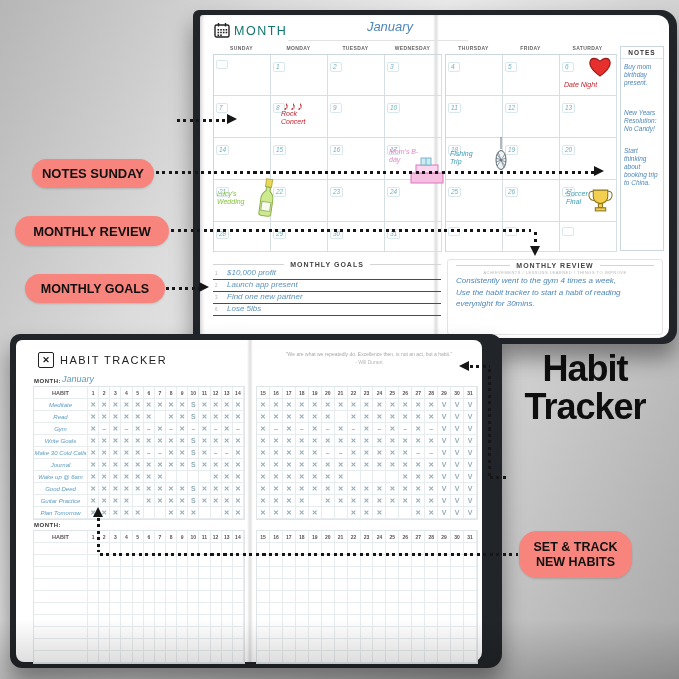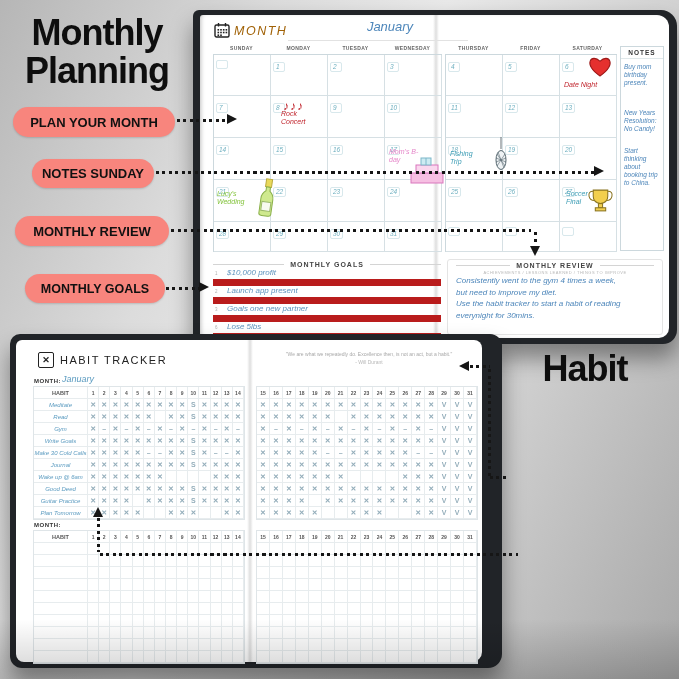--- a/index.html
+++ b/index.html
@@ -32,21 +32,21 @@
   .cover{position:absolute;background:#212428;box-shadow:0 14px 22px rgba(0,0,0,.4);}
   .pages{position:absolute;background:#fff;}
   #monthly-cover{left:193px;top:10px;width:484px;height:334px;border-radius:6px 16px 14px 8px;}
   #monthly-pages{left:200px;top:15px;width:469px;height:323px;border-radius:3px 12px 10px 4px;
     box-shadow:inset 3px 0 4px -2px rgba(0,0,0,.25);}
   #habit-cover{left:10px;top:334px;width:492px;height:334px;border-radius:10px 12px 14px 12px;}
   #habit-pages{left:16px;top:340px;width:466px;height:322px;border-radius:6px 8px 10px 8px;}
   .spine{position:absolute;top:0;bottom:0;width:6px;
     background:linear-gradient(90deg,rgba(0,0,0,0),rgba(0,0,0,.13),rgba(0,0,0,0));}
   
-  #month-label{position:absolute;left:34px;top:9px;font-size:12.5px;letter-spacing:1.5px;color:#a16207;font-weight:500;font-style:italic;}
+  #month-label{position:absolute;left:34px;top:9px;font-size:12.5px;letter-spacing:1.5px;color:#0f766e;font-weight:500;}
   #month-value{position:absolute;left:120px;top:4px;width:140px;text-align:center;
     font-size:13px;font-style:italic;color:#4d86ba;}
   #month-underline{position:absolute;left:88px;top:25px;width:180px;height:1px;background:#e2e2e2;}
   .wk{position:absolute;top:30px;width:57px;text-align:center;font-size:5px;font-weight:bold;
     letter-spacing:.4px;color:#666;}
   .cal-grid{position:absolute;top:39px;border-left:1px solid #ccd8dd;border-top:1px solid #ccd8dd;}
   .cal-row{display:flex;}
   .cal-cell{position:relative;width:57px;border-right:1px solid #d6e0e4;border-bottom:1px solid #d6e0e4;box-sizing:border-box;}
   .date-box{display:inline-block;margin:2px 0 0 2px;padding:0 2px;min-width:6px;min-height:7px;
     font-size:6.5px;font-style:italic;color:#6fb0c0;border:1px solid #d8e8ec;border-radius:2px;line-height:8px;}
@@ -55,21 +55,21 @@
   #notes-col{position:absolute;left:420px;top:31px;width:44px;height:205px;
     border:1px solid #ccd8dd;box-sizing:border-box;background:#fff;}
   #notes-header{font-size:6.5px;font-weight:bold;letter-spacing:1px;color:#333;text-align:center;
     padding:2px 0;border-bottom:1px solid #e0e8ea;}
   .note-entry{font-size:6.5px;font-style:italic;color:#4d86ba;line-height:8px;padding:0 3px;}
   
   #goals{position:absolute;left:13px;top:246px;width:228px;}
   .rule-title{display:flex;align-items:center;gap:6px;font-size:7px;font-weight:bold;
     letter-spacing:1px;color:#444;}
   .rule-title::before,.rule-title::after{content:"";flex:1;height:1px;background:#d4d4d4;}
-  .goal-line{position:relative;height:11px;border-bottom:7px solid #b91c1c;}
+  .goal-line{position:relative;height:11px;border-bottom:1px solid #b91c1c;}
   .goal-num{position:absolute;left:2px;top:3px;font-size:4.5px;color:#b0b0b0;}
   .goal-text{position:absolute;left:14px;top:0px;font-size:8px;font-style:italic;color:#5e93bd;}
   
   #review{position:absolute;left:247px;top:244px;width:216px;height:76px;border:1px solid #e4e4e4;
     border-radius:3px;box-sizing:border-box;padding:2px 8px;}
   #review-subtitle{font-size:4px;color:#b8b8b8;text-align:center;letter-spacing:.5px;margin-top:1px;}
   .review-line{font-size:8px;font-style:italic;color:#4d86ba;line-height:11.5px;}
   
   #habit-title-label{position:absolute;left:44px;top:14px;font-size:11px;letter-spacing:1.5px;color:#222;font-weight:500;}
   .xbox{position:absolute;width:14px;height:14px;border:1.6px solid #222;border-radius:2px;
@@ -87,33 +87,33 @@
   #quote-text{font-size:5px;color:#a8a8a8;line-height:6.5px;}
   #quote-author{font-size:5px;color:#b8b8b8;margin-top:1px;}
   .doodle{position:absolute;z-index:2;}
   .music-notes{font-size:12px;color:#c0242c;letter-spacing:1px;font-weight:bold;}
 </style>
 </head>
 <body>
 
 <div id="canvas">
 
-  <div class="big-title" style="left:4px;top:14px;width:186px;">
-    <div>Monthly</div>
-    <div>Planning</div>
-  </div>
 
   <div class="big-title" style="left:500px;top:350px;width:170px;">
     <div>Habit</div>
+    <div>Tracker</div>
   </div>
 
-  <div class="pill" style="left:13px;top:107px;width:162px;height:30px;font-size:13px;">PLAN YOUR MONTH</div>
   <div class="pill" style="left:32px;top:159px;width:122px;height:29px;font-size:13px;">NOTES SUNDAY</div>
   <div class="pill" style="left:15px;top:216px;width:154px;height:30px;font-size:13px;">MONTHLY REVIEW</div>
   <div class="pill" style="left:25px;top:274px;width:140px;height:29px;font-size:12.5px;">MONTHLY GOALS</div>
+  <div class="pill" style="left:519px;top:531px;width:113px;height:47px;font-size:12.5px;line-height:15px;">
+    <span><span>SET &amp; TRACK</span><br>
+    <span>NEW HABITS</span></span>
+  </div>
 
   <div class="dot-h" style="left:177px;top:119px;width:50px;"></div>
   <div class="arr arr-right" style="left:227px;top:114px;"></div>
 
   <div class="dot-h" style="left:156px;top:171px;width:438px;"></div>
   <div class="arr arr-right" style="left:594px;top:166px;"></div>
 
   <div class="dot-h" style="left:171px;top:229px;width:360px;"></div>
   <div class="dot-v" style="left:534px;top:232px;height:13px;"></div>
   <div class="arr arr-down" style="left:530px;top:246px;"></div>
@@ -262,35 +262,34 @@
           <div class="goal-line">
             <span class="goal-num">1</span>
             <span class="goal-text">$10,000 profit</span>
           </div>
           <div class="goal-line">
             <span class="goal-num">2</span>
             <span class="goal-text">Launch app present</span>
           </div>
           <div class="goal-line">
             <span class="goal-num">3</span>
-            <span class="goal-text">Goals one new partner</span>
+            <span class="goal-text">Find one new partner</span>
           </div>
           <div class="goal-line">
             <span class="goal-num">6</span>
             <span class="goal-text">Lose 5lbs</span>
           </div>
         </div>
     </div>
 
     <div id="review">
       <div class="rule-title">MONTHLY REVIEW</div>
       <div id="review-subtitle">ACHIEVEMENTS / LESSONS LEARNED / THINGS TO IMPROVE</div>
       <div id="review-lines">
           <div class="review-line">Consistently went to the gym 4 times a week,</div>
-          <div class="review-line">but need to improve my diet.</div>
           <div class="review-line">Use the habit tracker to start a habit of reading</div>
           <div class="review-line">everynight for 30mins.</div>
         </div>
     </div>
   </div>
 
   <div id="habit-cover" class="cover"></div>
   <div id="habit-pages" class="pages">
     <div class="spine" style="left:231px;"></div>
 

